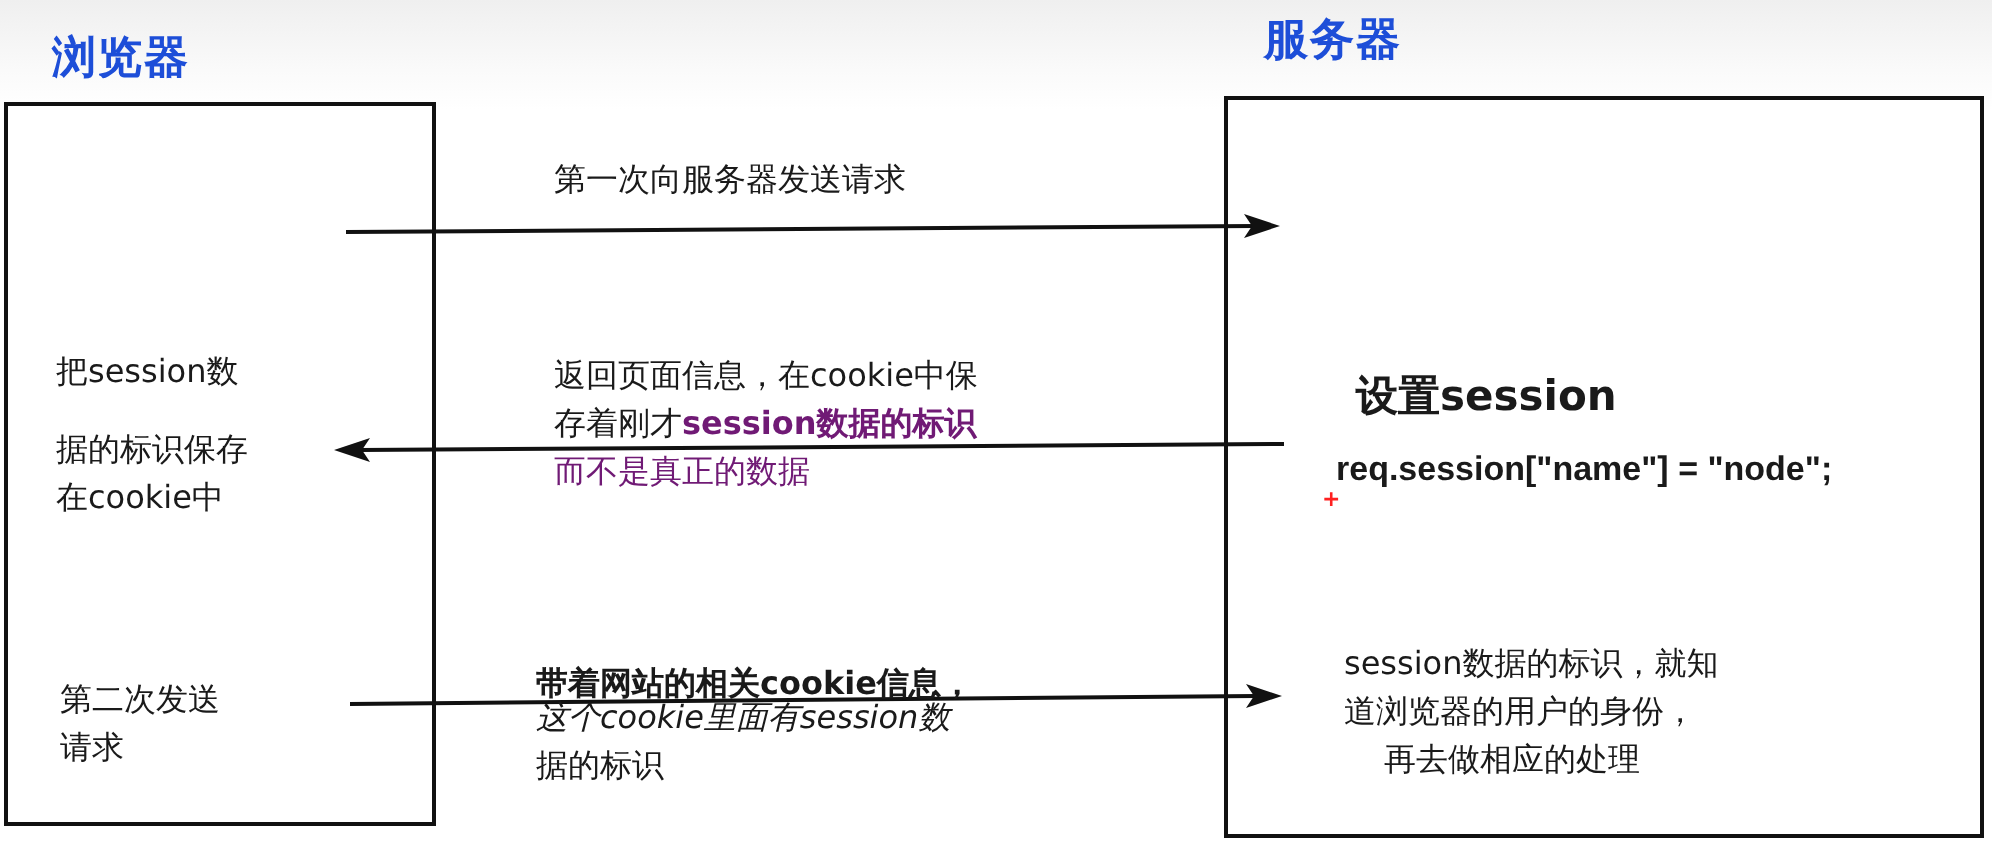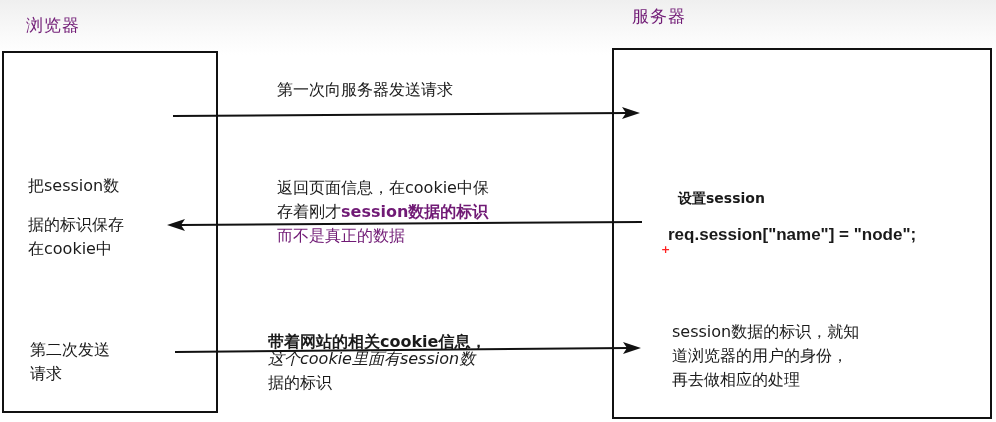--- a/index.html
+++ b/index.html
@@ -2,21 +2,21 @@
 <html><head>
 <meta charset="utf-8">
 <style>
   html, body { margin:0; padding:0; }
   body {
     width:996px; height:422px; position:relative; overflow:hidden;
     background: linear-gradient(to bottom, #efefef 0px, #fafafa 35px, #ffffff 55px);
     font-family: "DejaVu Sans", "Liberation Sans", sans-serif;
     color:#1a1a1a;
   }
-  .title { position:absolute; font-size:17px; font-weight:normal; color:#701a75; letter-spacing:1px; }
+  .title { position:absolute; font-size:22px; font-weight:bold; color:#1d4ed8; letter-spacing:1px; }
   .box { position:absolute; border:2px solid #111; background:#fff; box-sizing:border-box; }
   .txt { position:absolute; font-size:16px; line-height:24px; color:#1a1a1a; white-space:nowrap; }
   .red { color:#701a75; font-weight:bold; }
   .arrow { position:absolute; left:0; top:0; }
   .code { font-weight:bold; font-family:"Liberation Sans", sans-serif; font-size:17px; }
   .marker { position:absolute; color:#ff2020; font-size:11px; font-weight:bold; }
 </style>
 </head>
 <body>
 
@@ -60,21 +60,21 @@
 <div>
   <div class="txt" style="left:28px; top:174px;">把session数</div>
   <div class="txt" style="left:28px; top:213px;">据的标识保存</div>
   <div class="txt" style="left:28px; top:237px;">在cookie中</div>
 </div>
 <div>
   <div class="txt" style="left:30px; top:338px;">第二次发送</div>
   <div class="txt" style="left:30px; top:362px;">请求</div>
 </div>
 
-<div class="txt" style="left:678px; top:186px; font-weight:bold; font-size:14px;">设置session</div>
+<div class="txt" style="left:678px; top:186px; font-weight:bold; font-size:21px;">设置session</div>
 <div class="txt code" style="left:668px; top:223px;">req.session["name"] = "node";</div>
 <div class="marker" style="left:661px; top:243px;">+</div>
 
 <div>
   <div class="txt" style="left:672px; top:320px;">session数据的标识，就知</div>
   <div class="txt" style="left:672px; top:344px;">道浏览器的用户的身份，</div>
-  <div class="txt" style="left:672px; top:368px;text-align:right;">再去做相应的处理</div>
+  <div class="txt" style="left:692px; top:368px;text-align:right;">再去做相应的处理</div>
 </div>
 
 </body></html>

